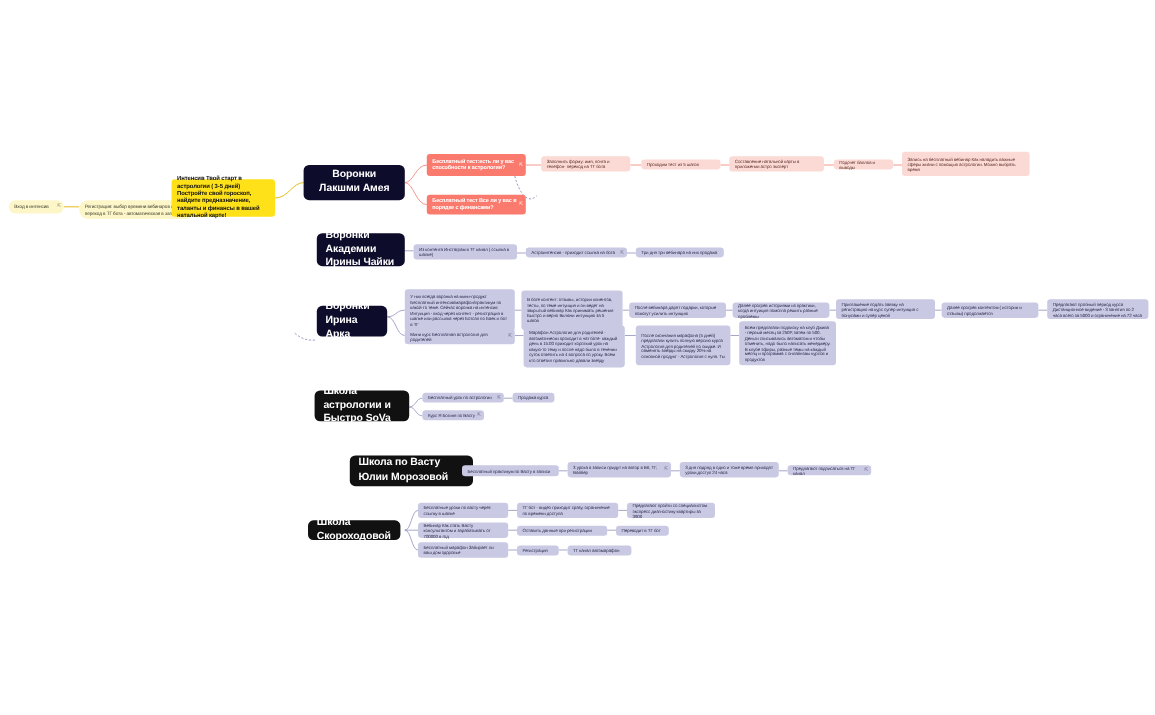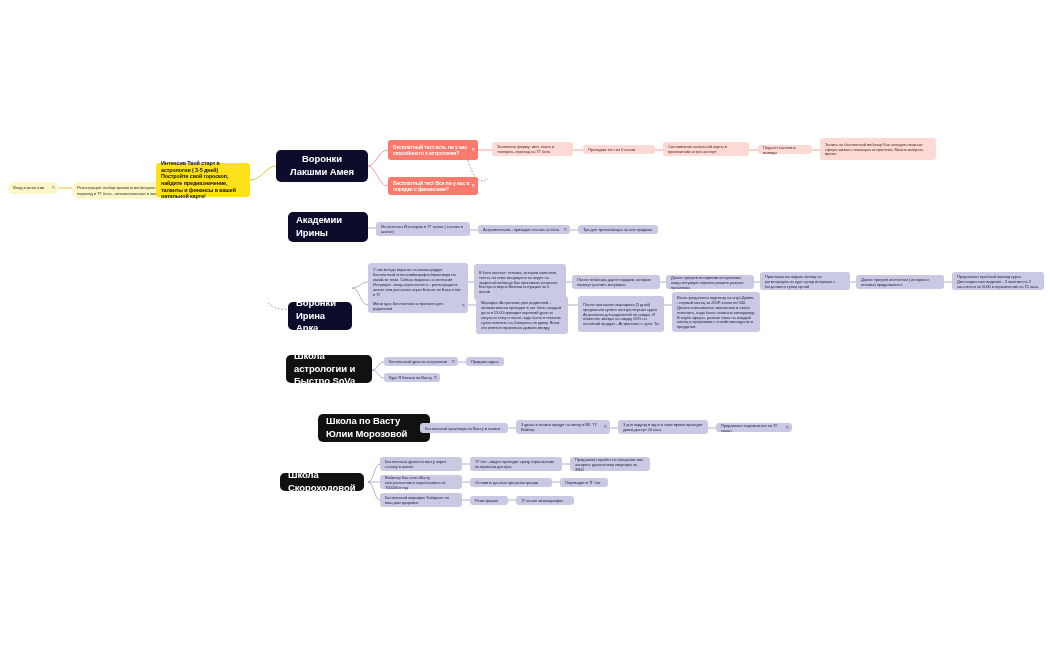--- a/index.html
+++ b/index.html
@@ -184,35 +184,35 @@
     <span class="txt">Составление натальной карты в приложении астро эксперт</span>
   </div>
   <div class="node pnk-soft" style="left:758px;top:145px;width:54px;height:9px;">
     <span class="txt">Подсчет баллов и выводы</span>
   </div>
   <div class="node pnk-soft" style="left:820px;top:138px;width:116px;height:22px;">
     <span class="txt">Запись на бесплатный вебинар Как наладить важные сферы жизни с помощью астрологии.  Можно выбрать время</span>
   </div>
 
   <div class="node root" style="left:288px;top:212px;width:80px;height:30px;">
-    <span class="txt">Воронки Академии Ирины Включи</span>
+    <span class="txt">Воронки Академии Ирины Чайки</span>
   </div>
 
   <div class="node lav" style="left:376px;top:222px;width:94px;height:14px;">
     <span class="txt">Из контента Инстаграм в ТГ канал ( ссылка в шапке)</span>
   </div>
   <div class="node lav" style="left:478px;top:225px;width:92px;height:9px;">
     <span class="txt">Астроинтенсив - приходит ссылка на бота</span>
     <span class="badge">⇱</span>
   </div>
   <div class="node lav" style="left:578px;top:225px;width:80px;height:9px;">
     <span class="txt">Три дня три вебинара на них продажа</span>
   </div>
 
-  <div class="node root" style="left:288px;top:278px;width:64px;height:28px;margin-top:24px;">
+  <div class="node root" style="left:288px;top:278px;width:64px;height:28px;">
     <span class="txt">Воронки Ирина Арка</span>
   </div>
 
   <div class="node lav" style="left:368px;top:263px;width:100px;height:38px;">
     <span class="txt">У них всегда воронка на мини-продукт Бесплатный интенсив/марафон/практикум по какой-то теме. Сейчас воронка на интенсив Интуиция - вход через контент - регистрация в шапке или рассылка через Ботсап по Баек и бот в ТГ</span>
   </div>
   <div class="node lav" style="left:368px;top:299px;width:100px;height:14px;">
     <span class="txt">Мини курс Бесплатная астрология для родителей</span>
     <span class="badge">⇱</span>
   </div>

